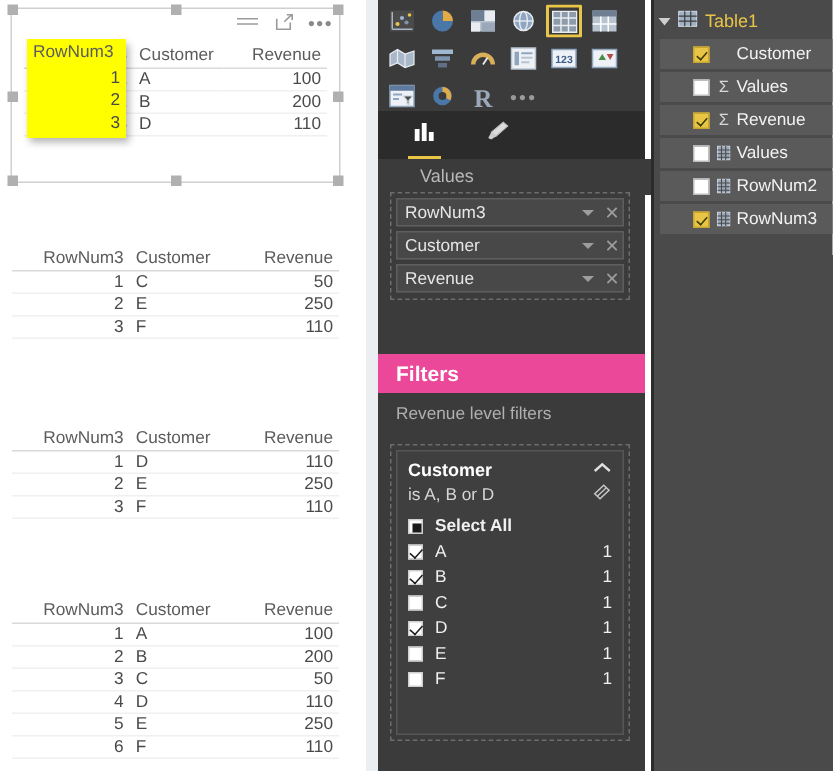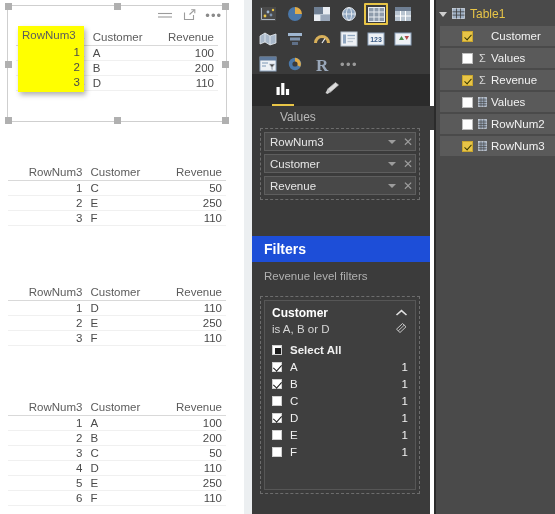--- a/index.html
+++ b/index.html
@@ -129,21 +129,21 @@
   .well:last-child { margin-bottom:0; }
   .well-label { flex:1; color:#e6e6e6; font-size:11.5px; }
   .well-caret {
     width:0;height:0;border-left:4px solid transparent;border-right:4px solid transparent;
     border-top:4px solid #9d9d9d; margin-right:7px;
   }
   .well-x { color:#9d9d9d; font-size:12px; line-height:10px; width:9px; text-align:center; }
 
   .filters-hdr {
     position:absolute; left:0; top:236px; width:178px; height:26px;
-    background:#1d4ed8; color:#ffffff; font-size:14px; font-weight:bold;
+    background:#ec4899; color:#ffffff; font-size:14px; font-weight:bold;
     padding:5px 0 0 12px;
   }
   .vlf-label {
     position:absolute; left:12px; top:270px; color:#b0b0b0; font-size:11.5px;
   }
   .filter-outer {
     position:absolute; left:8px; top:296px; width:160px; height:198px;
     border:1px dashed #6d6d6d; padding:3px; background:#3b3b3b;
   }
   .filter-card {

